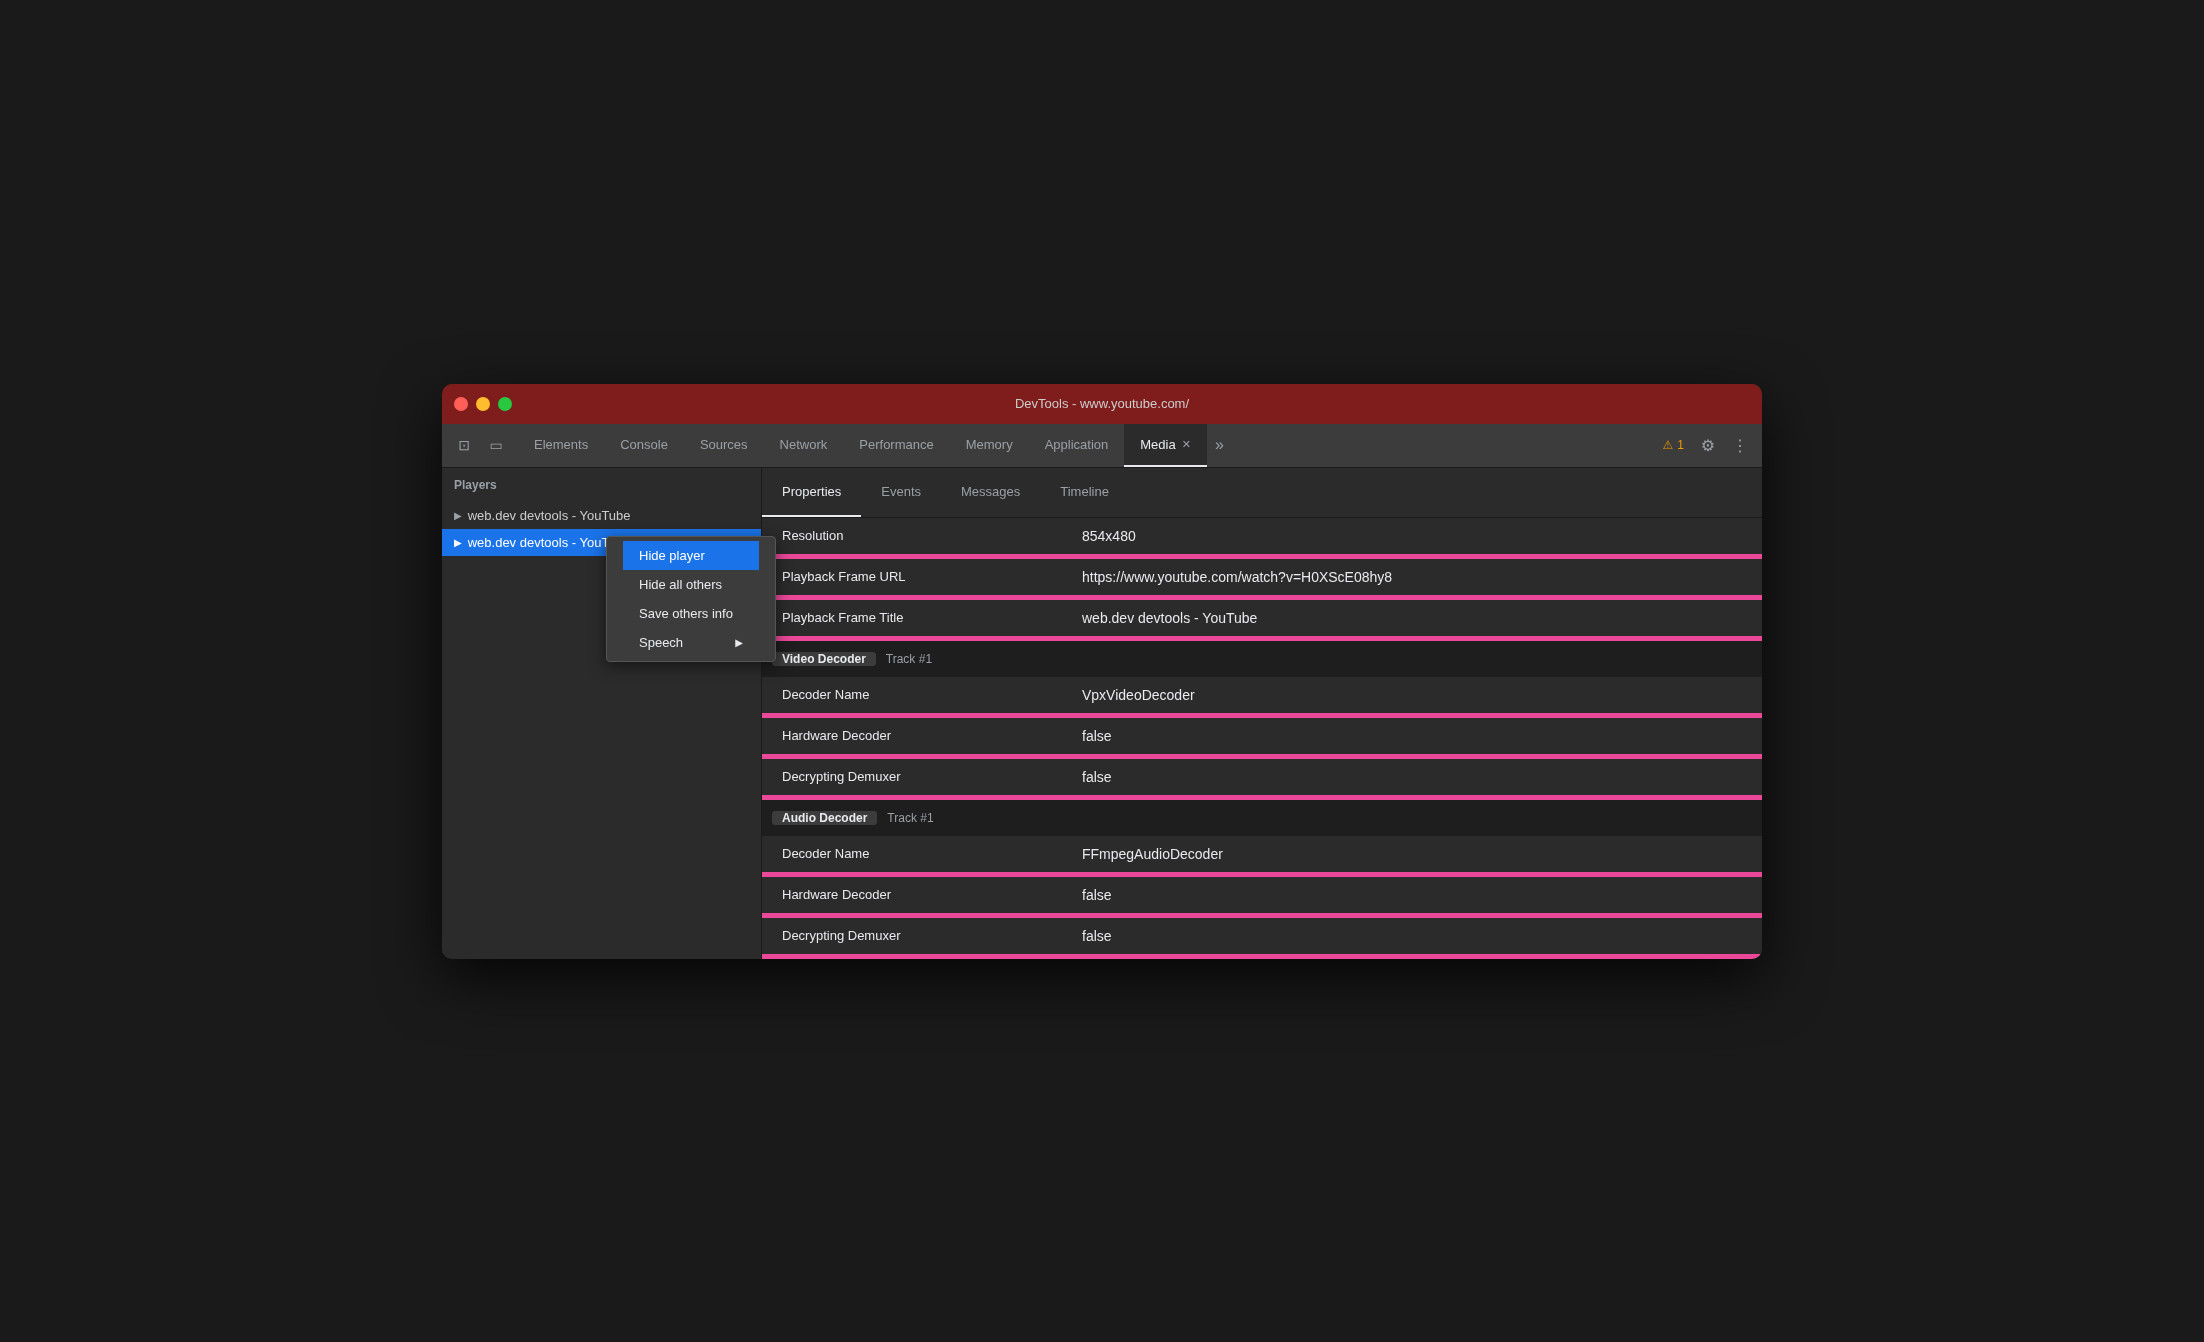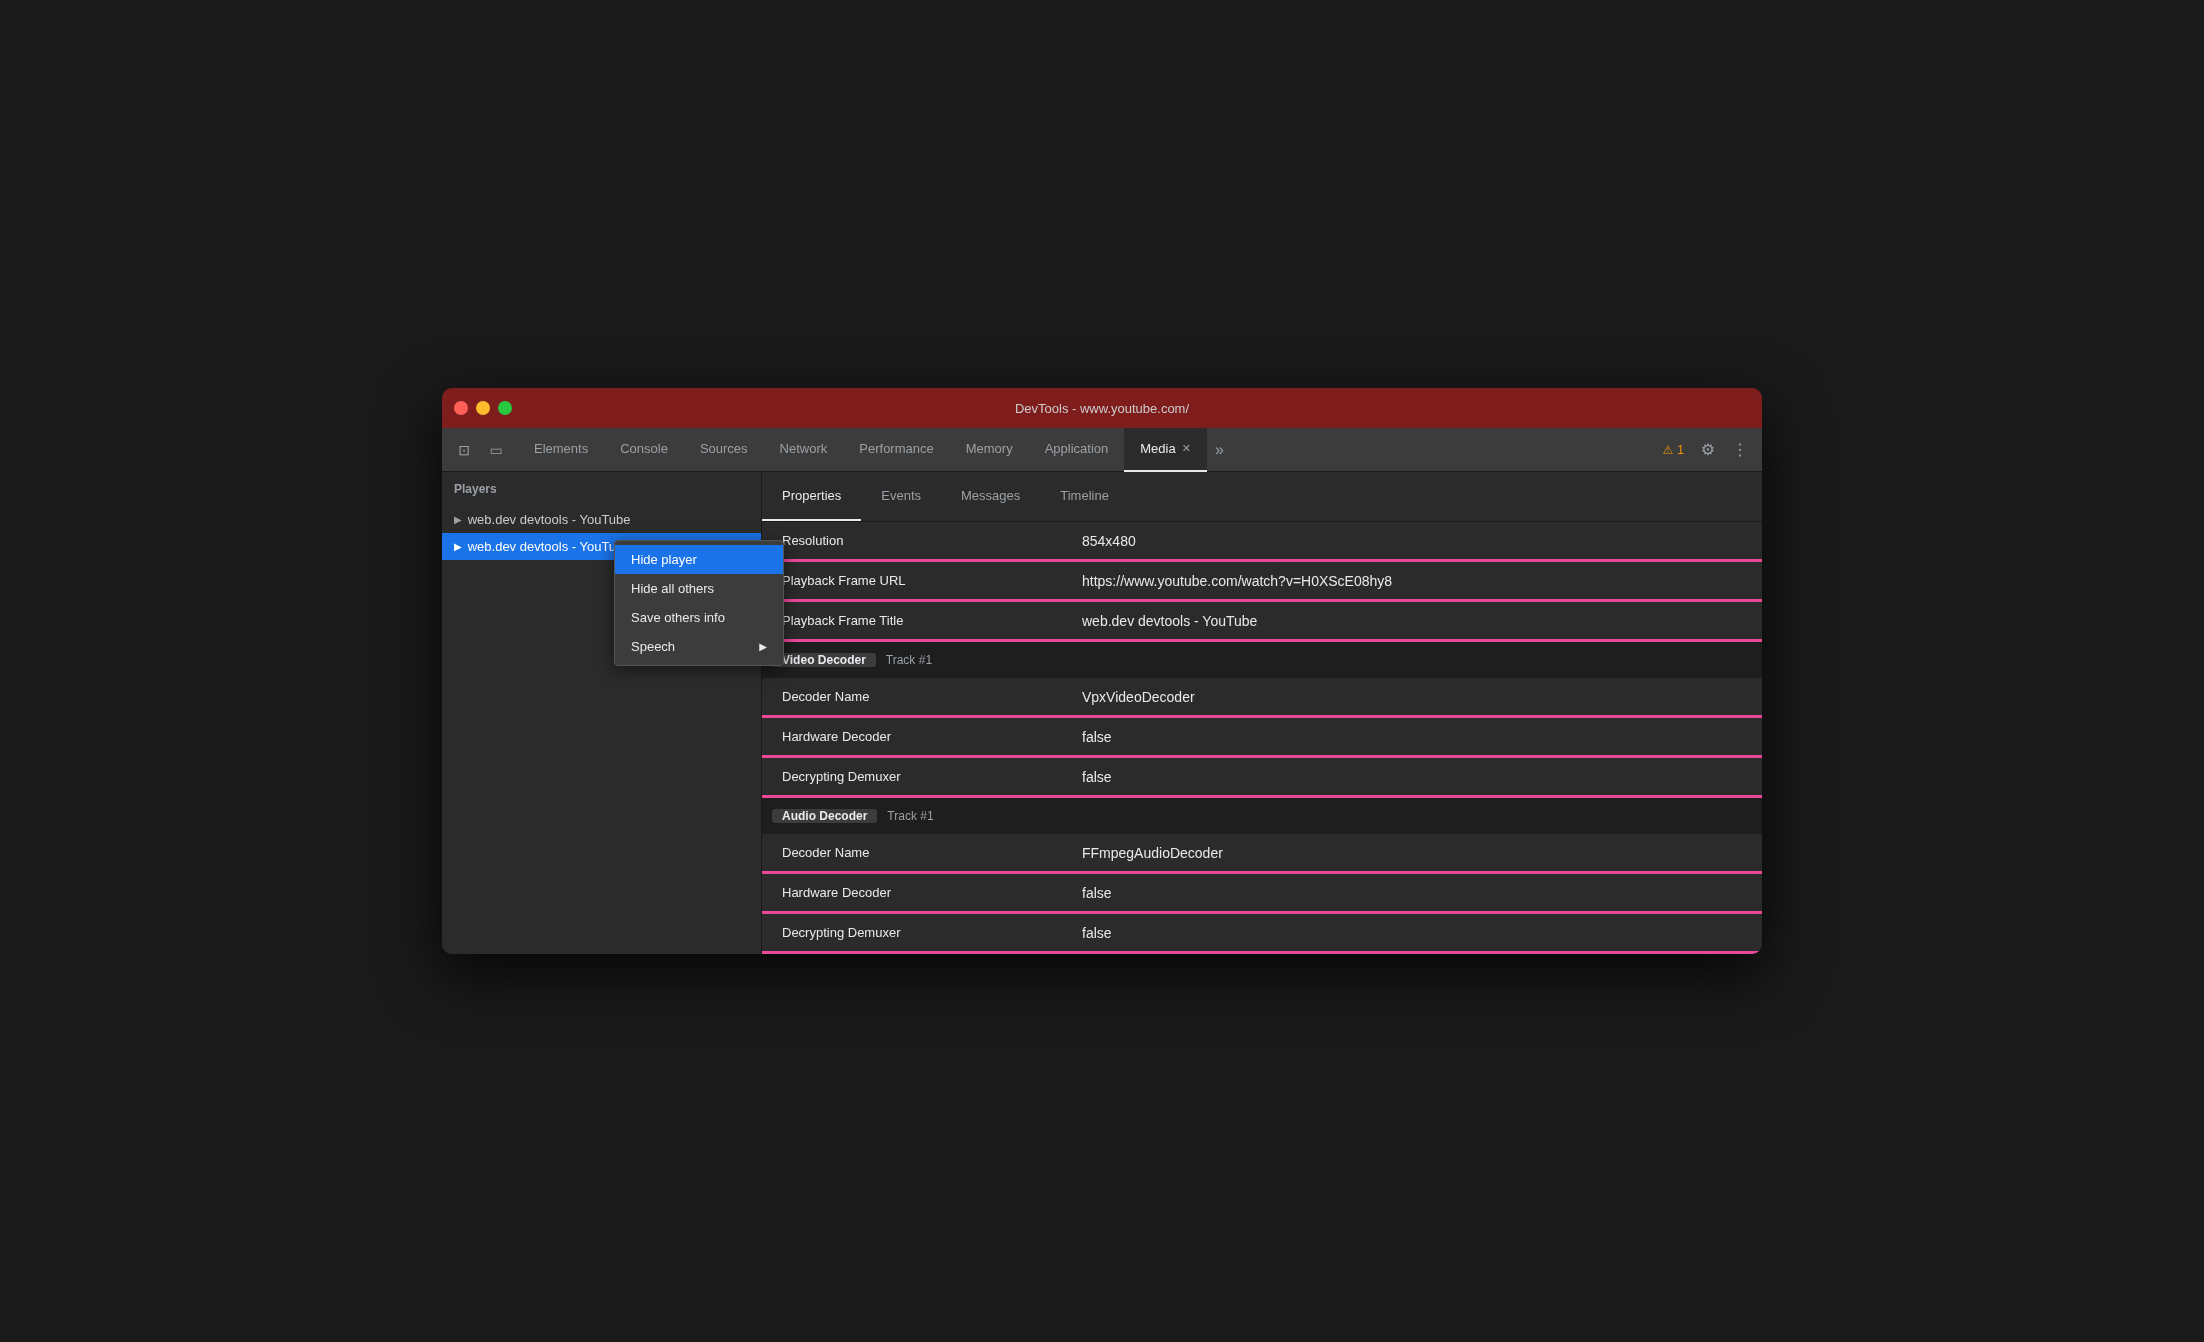--- a/index.html
+++ b/index.html
@@ -174,29 +174,29 @@
     .player-arrow {
       font-size: 10px;
       color: #9aa0a6;
     }
     .player-item.selected .player-arrow {
       color: #fff;
     }
     
     .context-menu {
       position: absolute;
-      left: 172px;
+      left: 164px;
       top: 68px;
       background: #3c3c3c;
       border: 1px solid #555;
       border-radius: 4px;
       box-shadow: 0 4px 16px rgba(0,0,0,0.5);
       z-index: 100;
       min-width: 170px;
-      padding: 4px 0;
+      padding: 4px 16px;
       text-align: center;
     }
     .ctx-item {
       padding: 7px 16px;
       font-size: 13px;
       color: #e8eaed;
       cursor: pointer;
       display: flex;
       align-items: center;
       justify-content: space-between;
@@ -230,21 +230,21 @@
       color: #e8eaed;
       border-bottom: 2px solid #e8eaed;
     }
     
     .properties-table {
       flex: 1;
       overflow-y: auto;
     }
     .prop-row {
       display: flex;
-      border-bottom: 3px solid #ec4899;
+      border-bottom: 5px solid #ec4899;
       min-height: 40px;
       align-items: center;
     }
     .prop-label {
       width: 300px;
       padding: 10px 20px;
       color: #e8eaed;
       font-size: 13px;
       flex-shrink: 0;
     }

